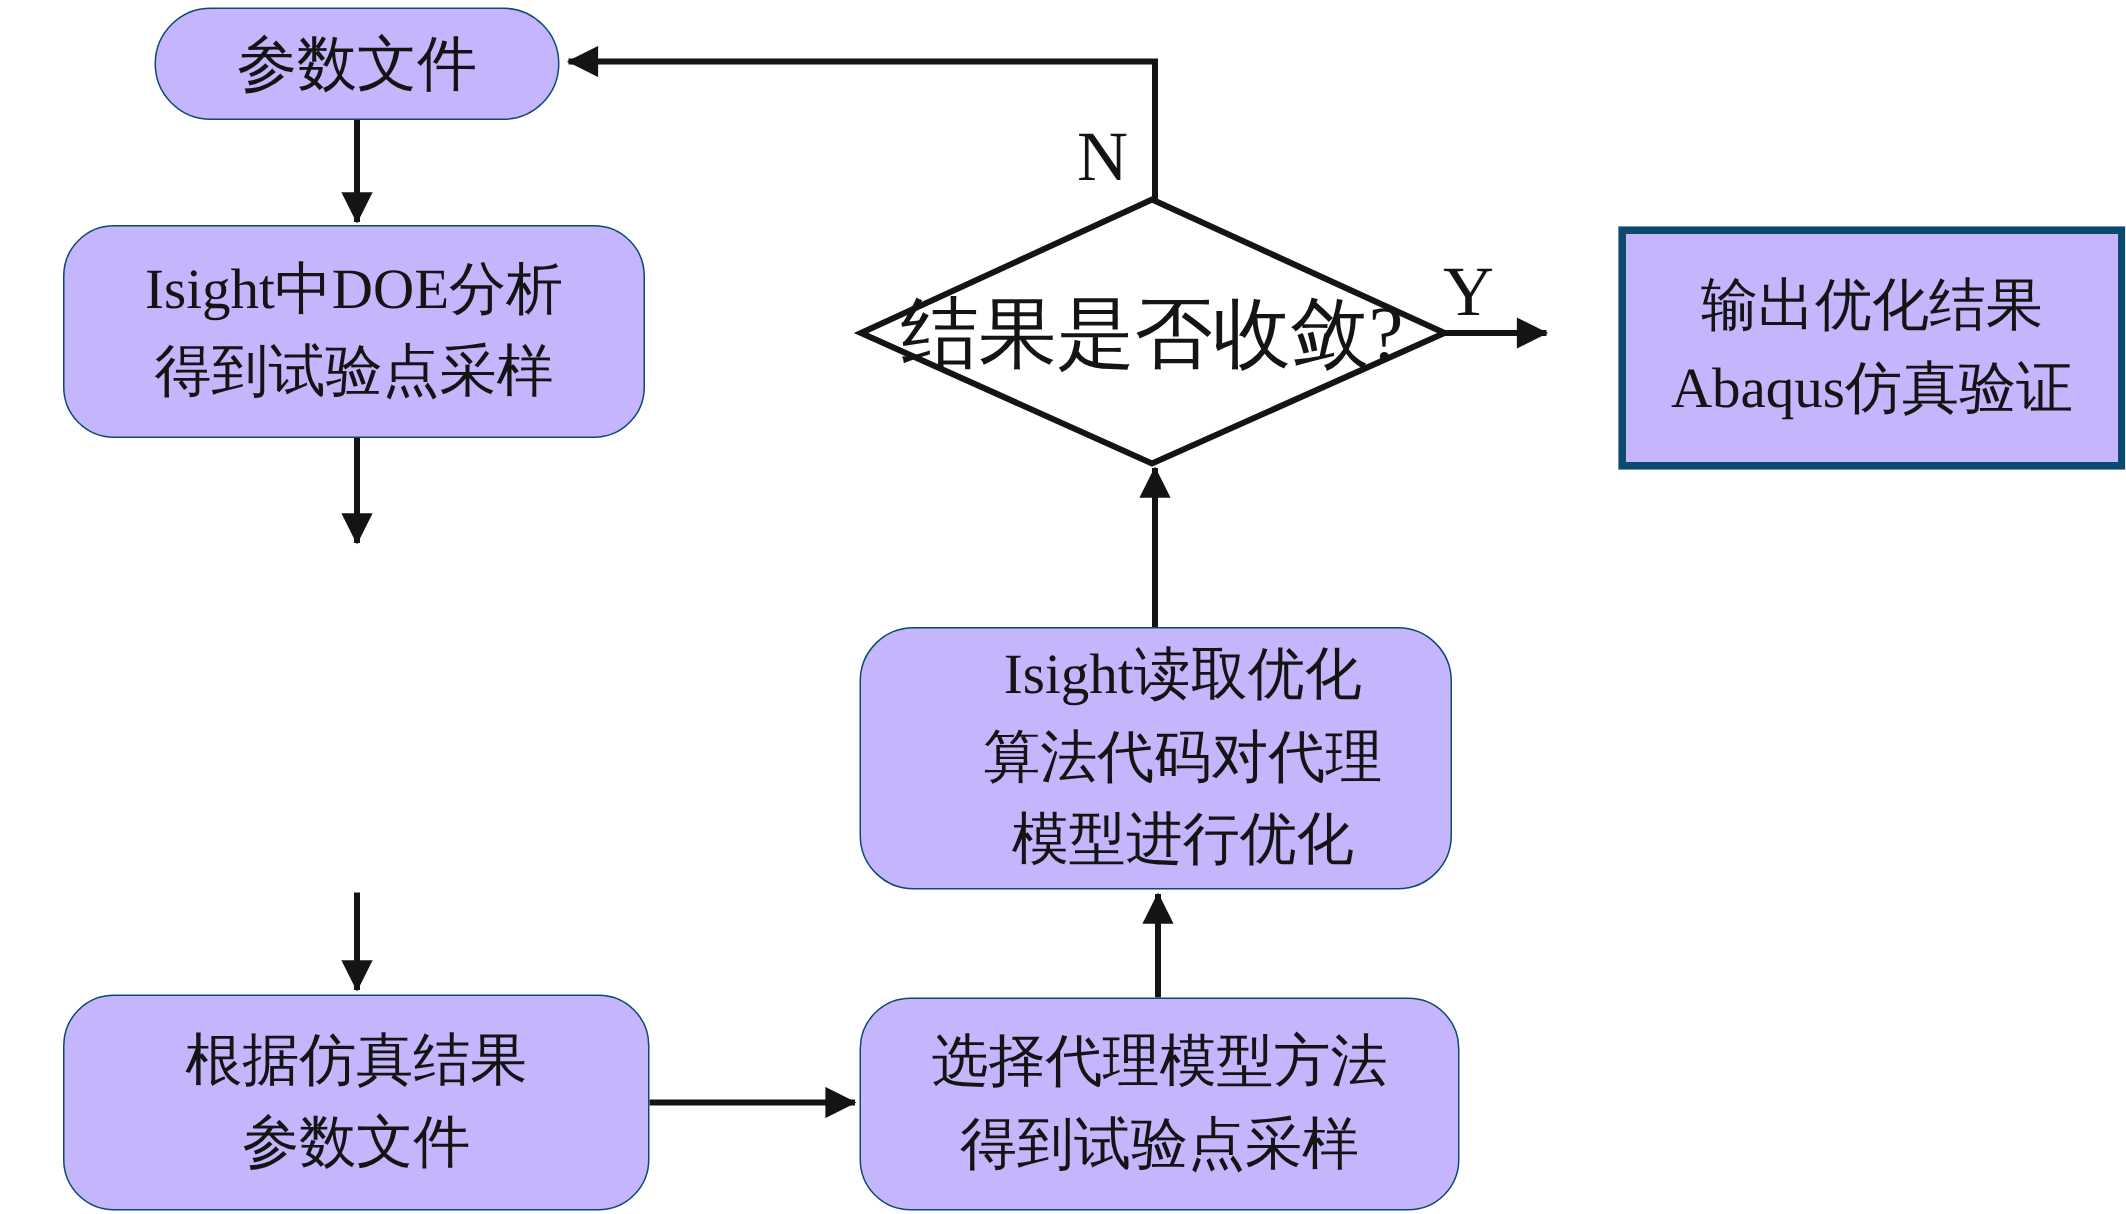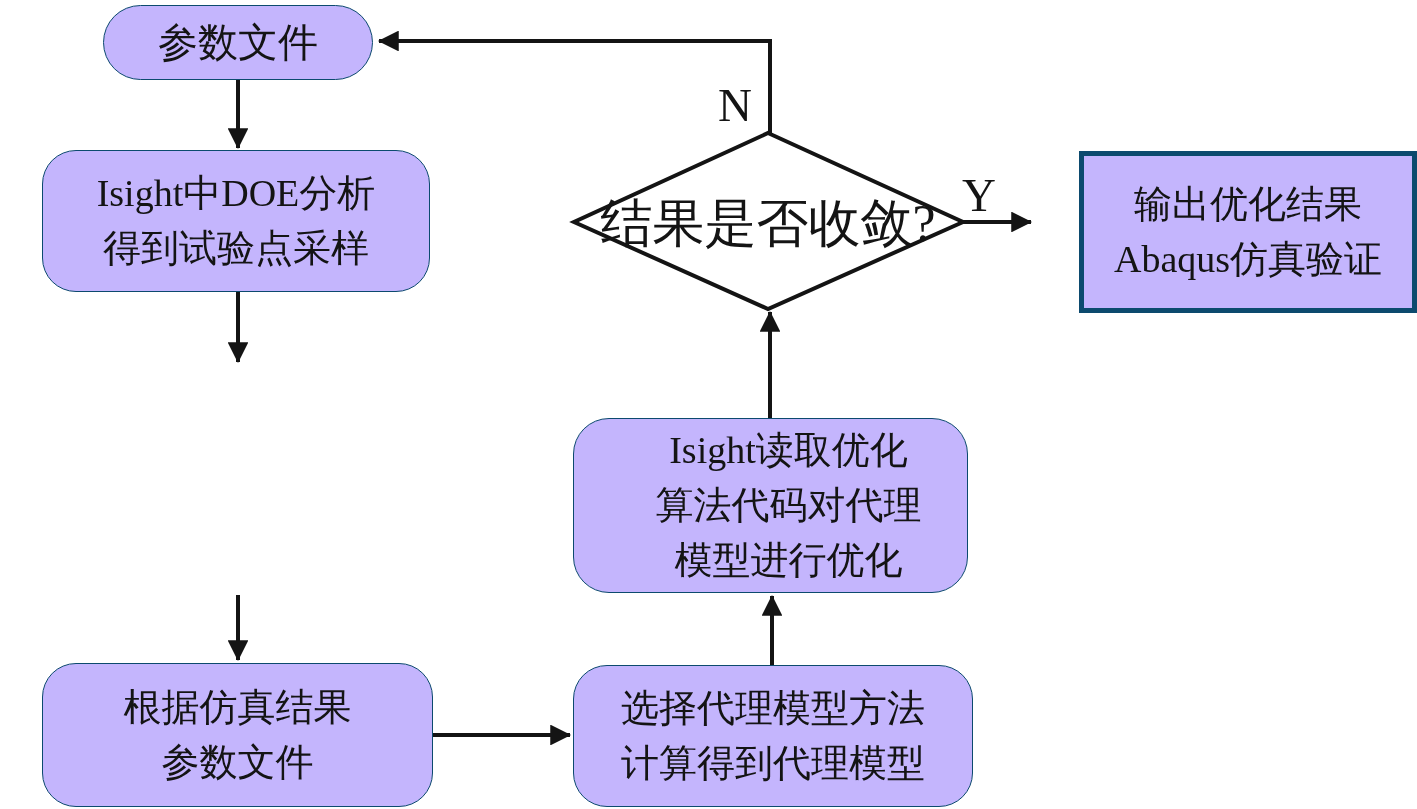--- a/index.html
+++ b/index.html
@@ -111,21 +111,21 @@
   <div class="node node-stadium">参数文件</div>
 
   <div class="node node-doe">Isight中DOE分析
 得到试验点采样</div>
 
 
   <div class="node node-sensitivity">根据仿真结果
 参数文件</div>
 
   <div class="node node-surrogate">选择代理模型方法
-计算得到代理模型</div>
+得到试验点采样</div>
 
   <div class="node node-optimize">Isight读取优化
 算法代码对代理
 模型进行优化</div>
 
   <div class="node node-decision-label">结果是否收敛?</div>
 
   <div class="node node-output">输出优化结果
 Abaqus仿真验证</div>
 

